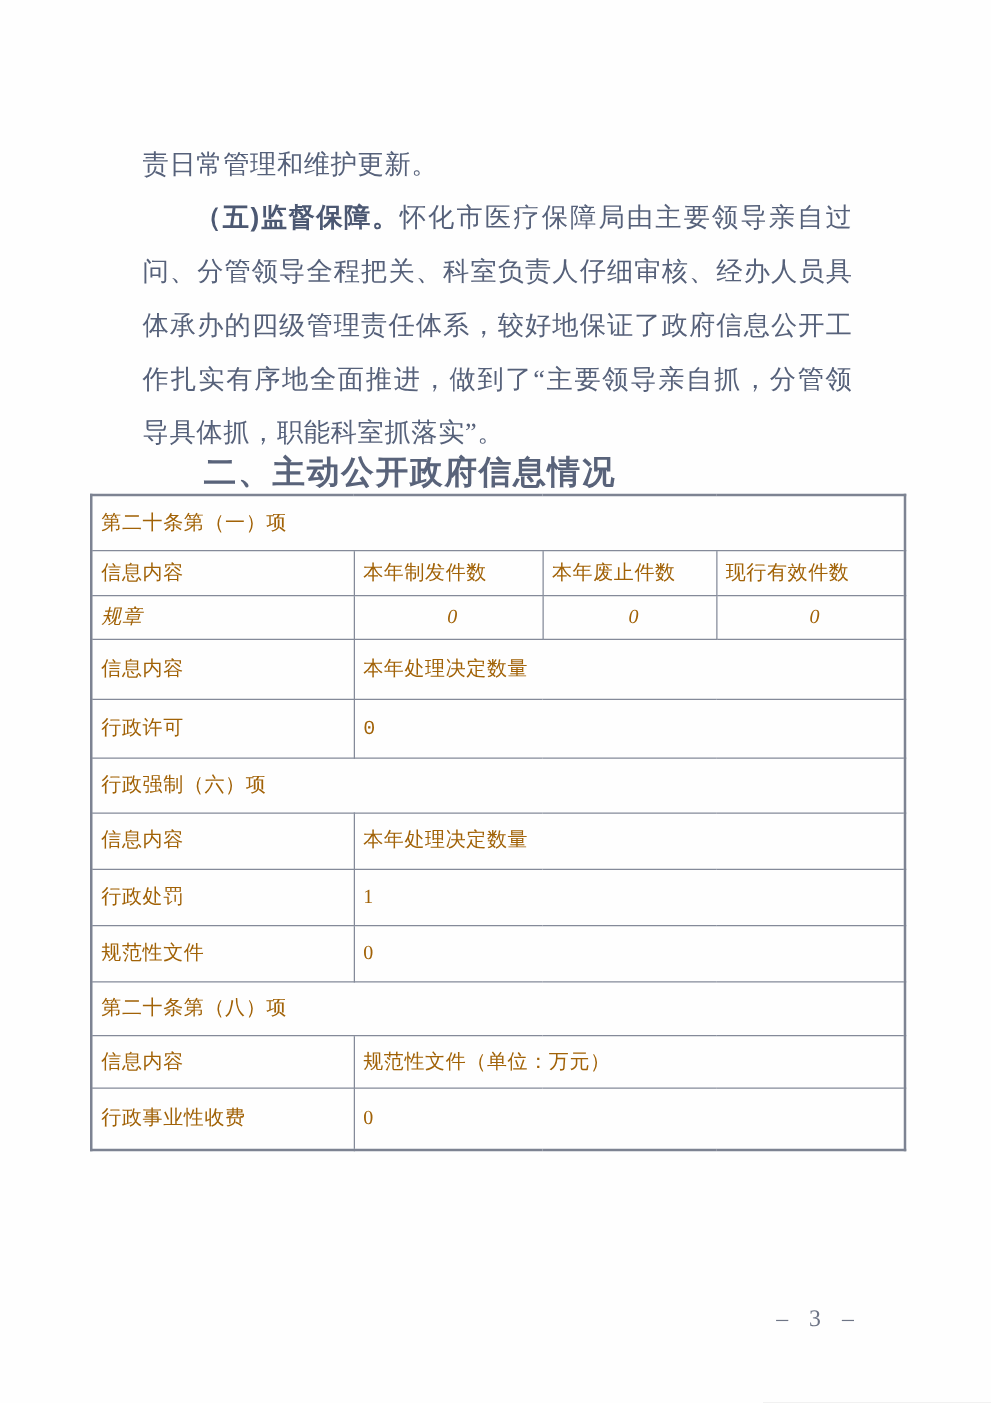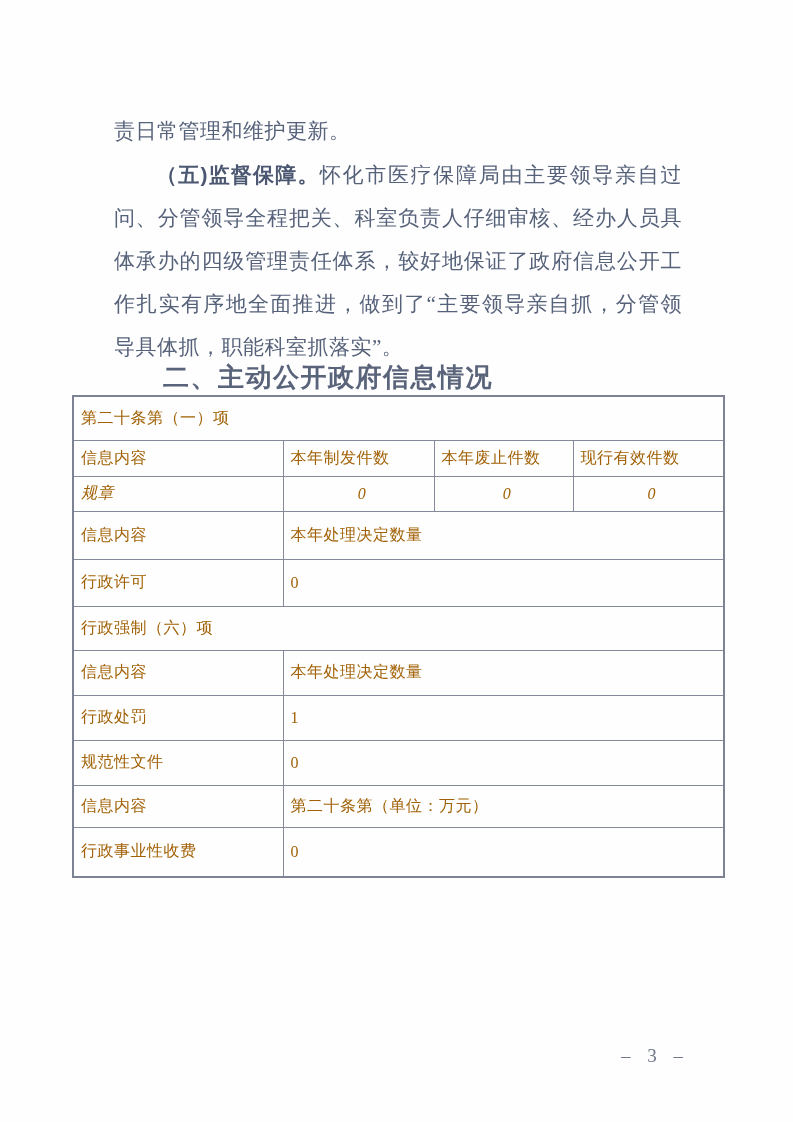--- a/index.html
+++ b/index.html
@@ -60,21 +60,21 @@
   }
   table.disclosure{border:2px solid #7d8392;}
   td.num{text-align:center;padding:0;}
   td.val{padding-left:3px;}
   tr.h44{height:44px;}
   tr.h43{height:43px;}
   tr.h42{height:42px;}
   tr.h36{height:36px;}
   tr.h35{height:35px;font-style:italic;}
   tr.h48{height:48px;}
-  tr.h47{height:47px;}
+  tr.h47{height:47px;font-family:Liberation Mono, monospace;}
   tr.h45{height:45px;}
   tr.h50{height:50px;border-radius:15px;}
   
   .page-number{
     position:absolute;
     left:610px;top:1045px;
     width:90px;
     text-align:center;
     font-size:19px;
     letter-spacing:6px;
@@ -136,23 +136,26 @@
       </tr>
       <tr class="h45">
         <td>行政处罚</td>
         <td colspan="3" class="val">1</td>
       </tr>
       <tr class="h45">
         <td>规范性文件</td>
         <td colspan="3" class="val">0</td>
       </tr>
 
+      <tr class="h43">
+        <td colspan="4">第二十条第（八）项</td>
+      </tr>
       <tr class="h42">
         <td>信息内容</td>
-        <td colspan="3">第二十条第（单位：万元）</td>
+        <td colspan="3">规范性文件（单位：万元）</td>
       </tr>
       <tr class="h50">
         <td>行政事业性收费</td>
         <td colspan="3" class="val">0</td>
       </tr>
     </tbody>
   </table>
 
   <div class="page-number">– 3 –</div>
 

